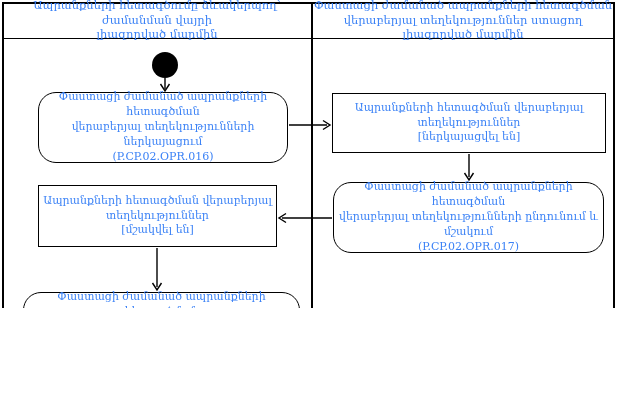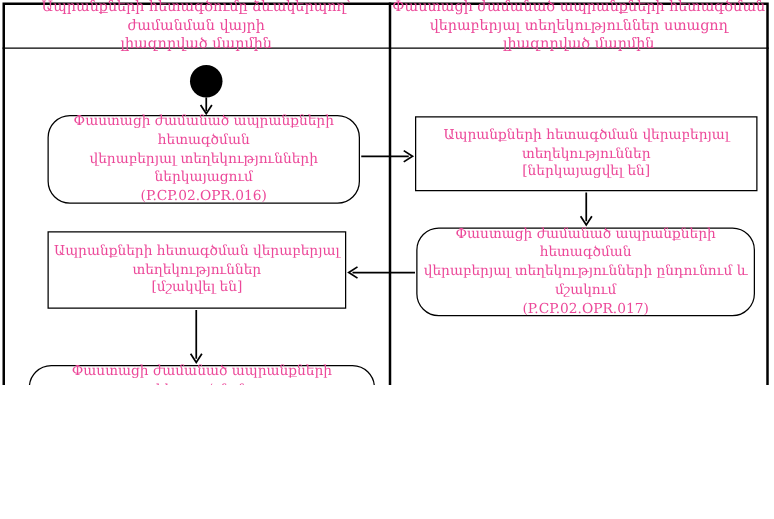--- a/index.html
+++ b/index.html
@@ -1,21 +1,21 @@
 <!DOCTYPE html>
 <html><head>
 <meta charset="utf-8">
 <style>
   html,body{margin:0;padding:0;background:#ffffff;}
   .canvas{
     position:relative;
     width:619px;height:308px;
     background:#ffffff;
     font-family:"DejaVu Serif","DejaVu Sans",serif;
-    color:#ec4899;
+    color:#3b82f6;
     overflow:hidden;
   }
   .frame{
     position:absolute;left:2px;top:2px;width:613px;height:408px;
     border:2px solid #000;border-bottom-width:4px;box-sizing:border-box;
   }
   .lane-divider{
     position:absolute;left:311px;top:2px;width:2px;height:408px;background:#000;
   }
   .header-line{

